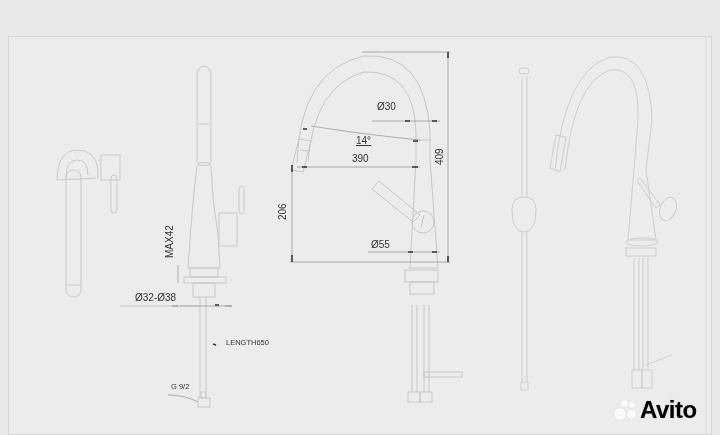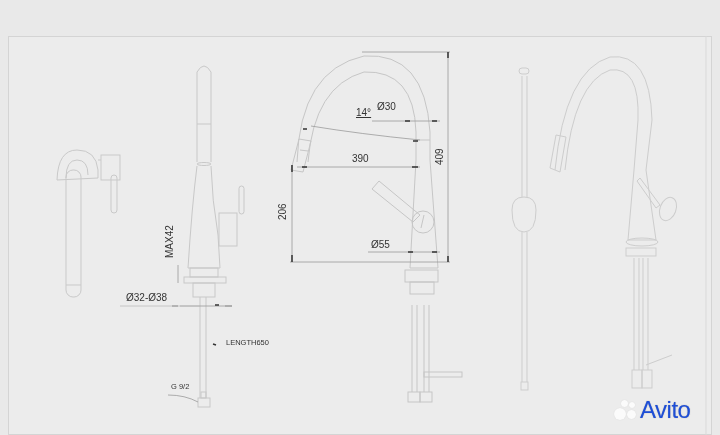--- a/index.html
+++ b/index.html
@@ -17,22 +17,22 @@
     }
     .lbl.small { font-size: 7.5px; }
     .lbl.vert { transform-origin: left top; transform: rotate(-90deg); }
     .watermark {
       position: absolute; left: 613px; top: 395px; height: 30px;
       display: flex; align-items: center; gap: 3px;
     }
     .wm-dots { position: relative; width: 24px; height: 24px; }
     .wm-dots span { position: absolute; border-radius: 50%; background: #fbfbfb; box-shadow: 0 0 1px #cfcfcf; }
     .wm-text {
-      font-family: "Liberation Sans", sans-serif; font-size: 24px; font-weight: normal;
-      color: #1d4ed8; text-shadow: 0 0 1px #bdbdbd, 0 0 1px #bdbdbd; letter-spacing: -0.5px;
+      font-family: "Liberation Sans", sans-serif; font-size: 24px; font-weight: bold;
+      color: #000000; text-shadow: 0 0 1px #bdbdbd, 0 0 1px #bdbdbd; letter-spacing: -0.5px;
     }
   </style>
 </head>
 <body>
 
 <svg id="canvas" width="720" height="435" viewBox="0 0 720 435" xmlns="http://www.w3.org/2000/svg">
 
   <rect x="8.5" y="36.5" width="703" height="398" fill="#ececec" stroke="#d4d4d4" stroke-width="1"></rect>
 
   <g fill="none" stroke="#c9c9c9" stroke-width="1">
@@ -141,26 +141,26 @@
     <line x1="648" y1="258" x2="648" y2="370"></line>
     <rect x="632" y="370" width="10" height="18"></rect>
     <rect x="642" y="370" width="10" height="18"></rect>
     <line x1="646" y1="365" x2="672" y2="355"></line>
   </g>
 
   <line x1="706" y1="36" x2="706" y2="435" stroke="#d9d9d9" stroke-width="1"></line>
 </svg>
 
 <div class="lbl vert" style="left:165px; top:258px;">MAX42</div>
-<div class="lbl" style="left:126px; top:293px;">Ø32-Ø38</div>
+<div class="lbl" style="left:135px; top:293px;">Ø32-Ø38</div>
 <div class="lbl small" style="left:226px; top:339px;">LENGTH650</div>
 <div class="lbl small" style="left:171px; top:383px;">G 9/2</div>
 
 <div class="lbl" style="left:377px; top:102px;">Ø30</div>
-<div class="lbl" style="left:356px; top:108px;text-decoration:underline;">14°</div>
+<div class="lbl" style="left:356px; top:136px;text-decoration:underline;">14°</div>
 <div class="lbl" style="left:352px; top:154px;">390</div>
 <div class="lbl vert" style="left:278px; top:220px;">206</div>
 <div class="lbl vert" style="left:435px; top:165px;">409</div>
 <div class="lbl" style="left:371px; top:240px;">Ø55</div>
 
 <div class="watermark">
   <div class="wm-dots">
     <span style="left:8px; top:2px; width:7px; height:7px;"></span>
     <span style="left:16px; top:4px; width:6px; height:6px;"></span>
     <span style="left:1px; top:10px; width:12px; height:12px;"></span>

